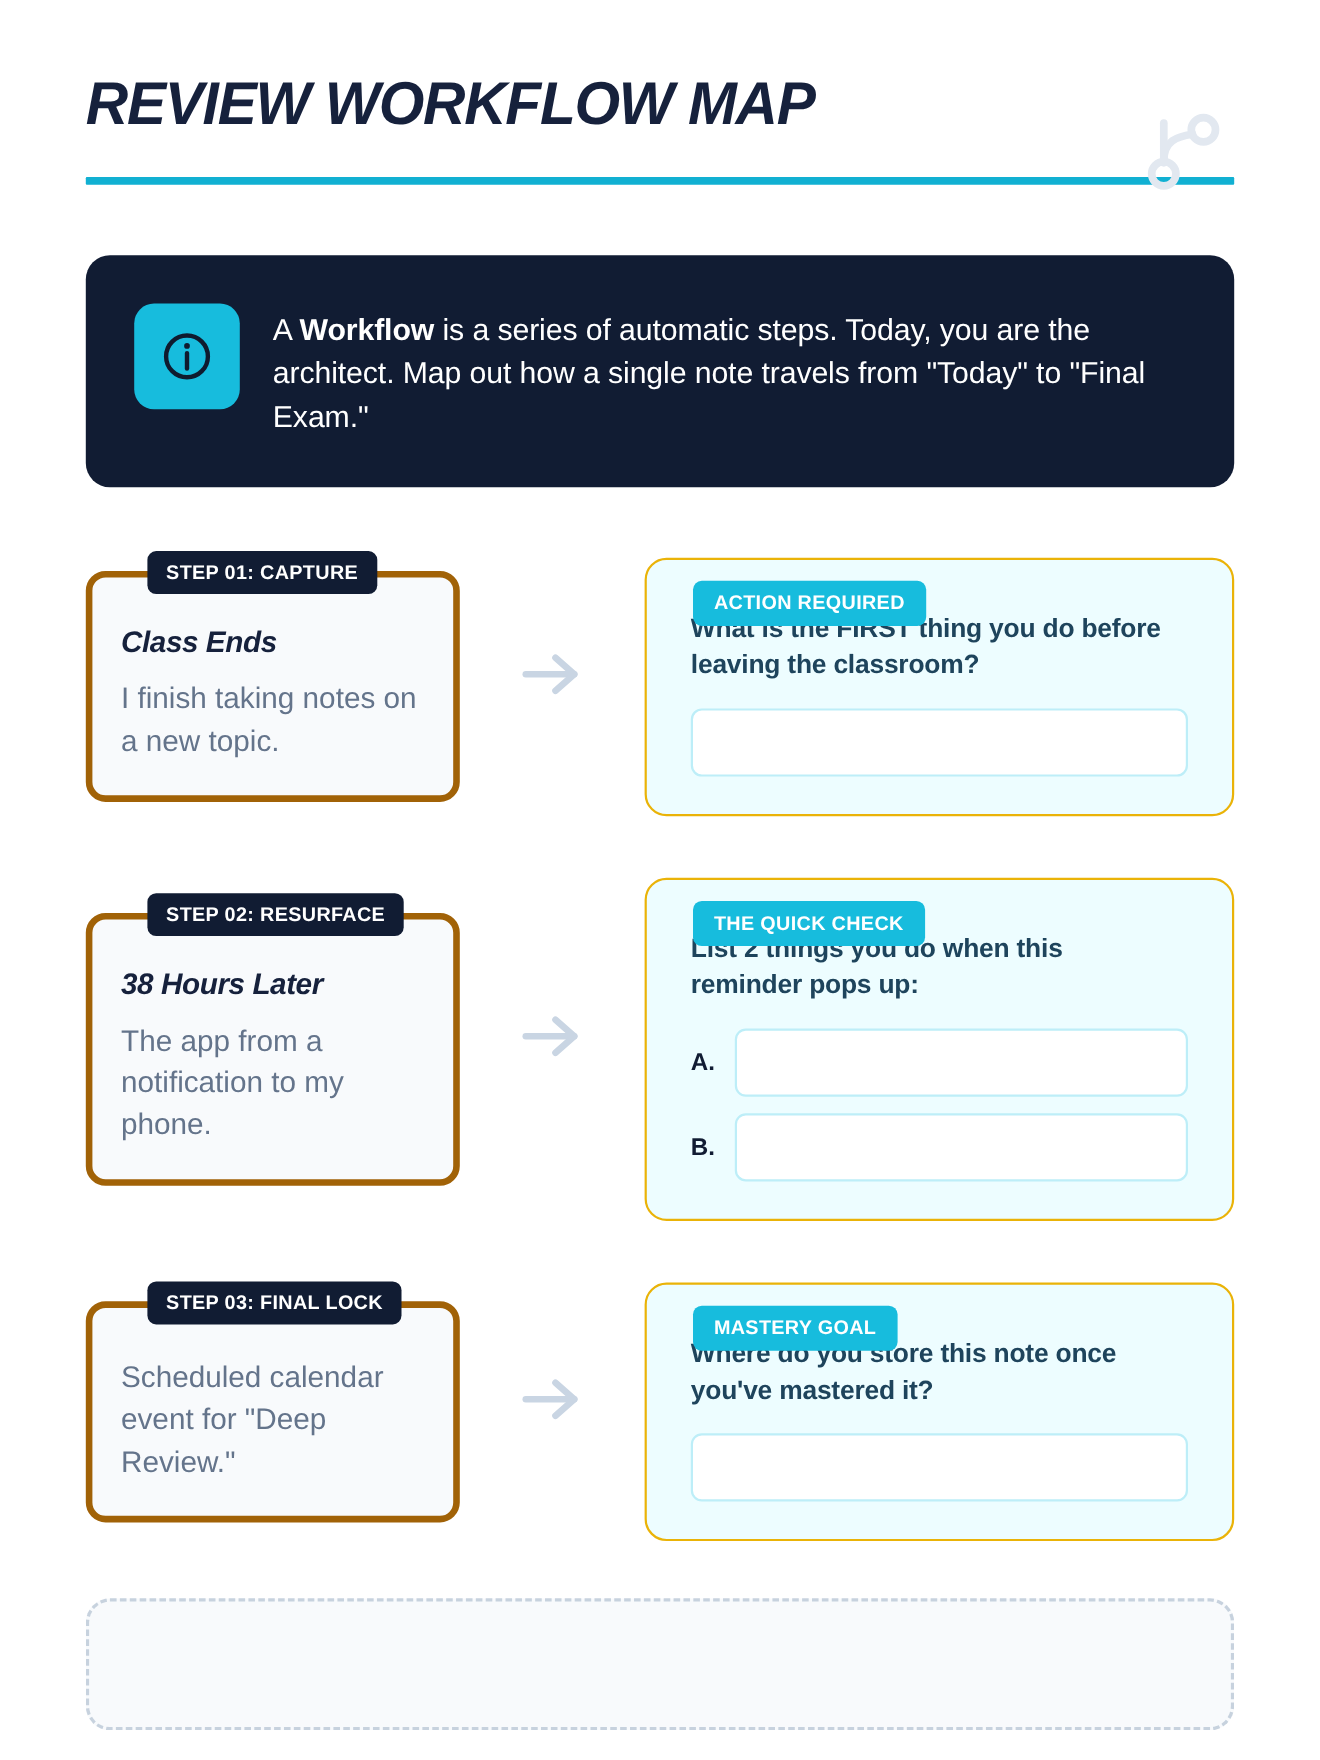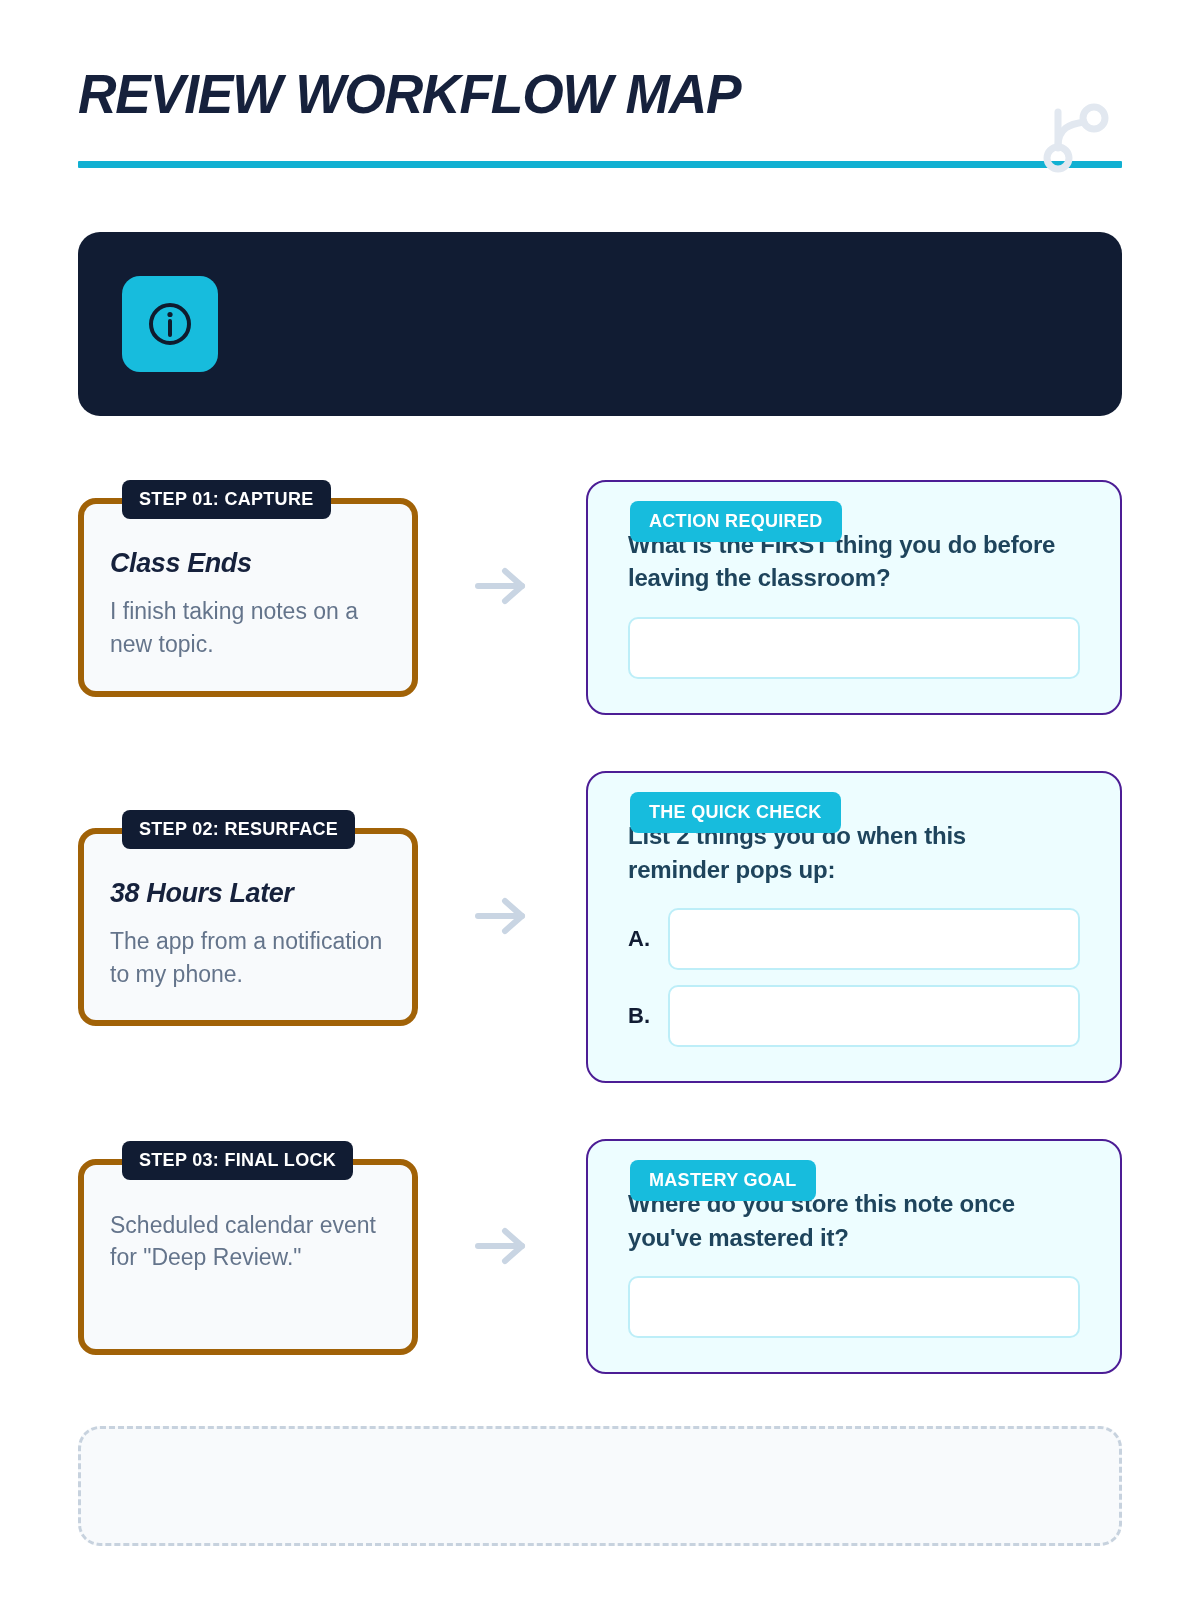--- a/index.html
+++ b/index.html
@@ -101,60 +101,60 @@
   .step-card {
     background: #f8fafc;
     border: 6px solid #a16207;
     border-radius: 18px;
     padding: 44px 26px 30px 26px;
     min-height: 196px;
   }
   .step-badge {
     position: absolute;
     top: 0;
-    left: 44px;
+    left: 56px;
     background: #111c33;
     color: #ffffff;
     font-size: 18px;
     font-weight: 700;
     letter-spacing: 0.3px;
     padding: 9px 17px;
     border-radius: 8px;
     white-space: nowrap;
     z-index: 2;
   }
   .step-title {
     font-size: 27px;
     font-weight: 700;
     font-style: italic;
     color: #16213c;
     letter-spacing: -0.4px;
     margin-bottom: 16px;
   }
   .step-desc {
-    font-size: 23px;
+    font-size: 27px;
     line-height: 1.42;
     color: #64748b;
   }
 
   .arrow-col {
     flex: 0 0 168px;
     display: flex;
     align-items: center;
     justify-content: center;
   }
 
   .panel-col {
     position: relative;
     flex: 1 1 auto;
     padding-top: 18px;
   }
   .panel {
     background: #edfdff;
-    border: 2px solid #4c1d95;
+    border: 2px solid #eab308;
     border-radius: 20px;
     padding: 46px 40px 34px 40px;
   }
   .panel-badge {
     position: absolute;
     top: 0;
     left: 44px;
     background: #17bcdd;
     color: #ffffff;
     font-size: 18px;
@@ -231,20 +231,21 @@
   </div>
 
   <div class="banner">
     <div class="banner-icon">
       <svg viewBox="0 0 56 56" width="56" height="56" fill="none">
         <circle cx="28" cy="28" r="19" stroke="#0f1b2e" stroke-width="4"></circle>
         <circle cx="28" cy="18.5" r="2.6" fill="#0f1b2e"></circle>
         <path d="M28 25 L28 39" stroke="#0f1b2e" stroke-width="4" stroke-linecap="round"></path>
       </svg>
     </div>
+    <div class="banner-text"><span>A </span><b>Workflow</b><span> is a series of automatic steps. Today, you are the architect. Map out how a single note travels from "Today" to "Final Exam."</span></div>
   </div>
 
   <div class="rows">
 
     <div class="row">
       <div class="step-col">
         <div class="step-badge">STEP 01: CAPTURE</div>
         <div class="step-card">
           <div class="step-title">Class Ends</div>
           <div class="step-desc">I finish taking notes on a new topic.</div>

